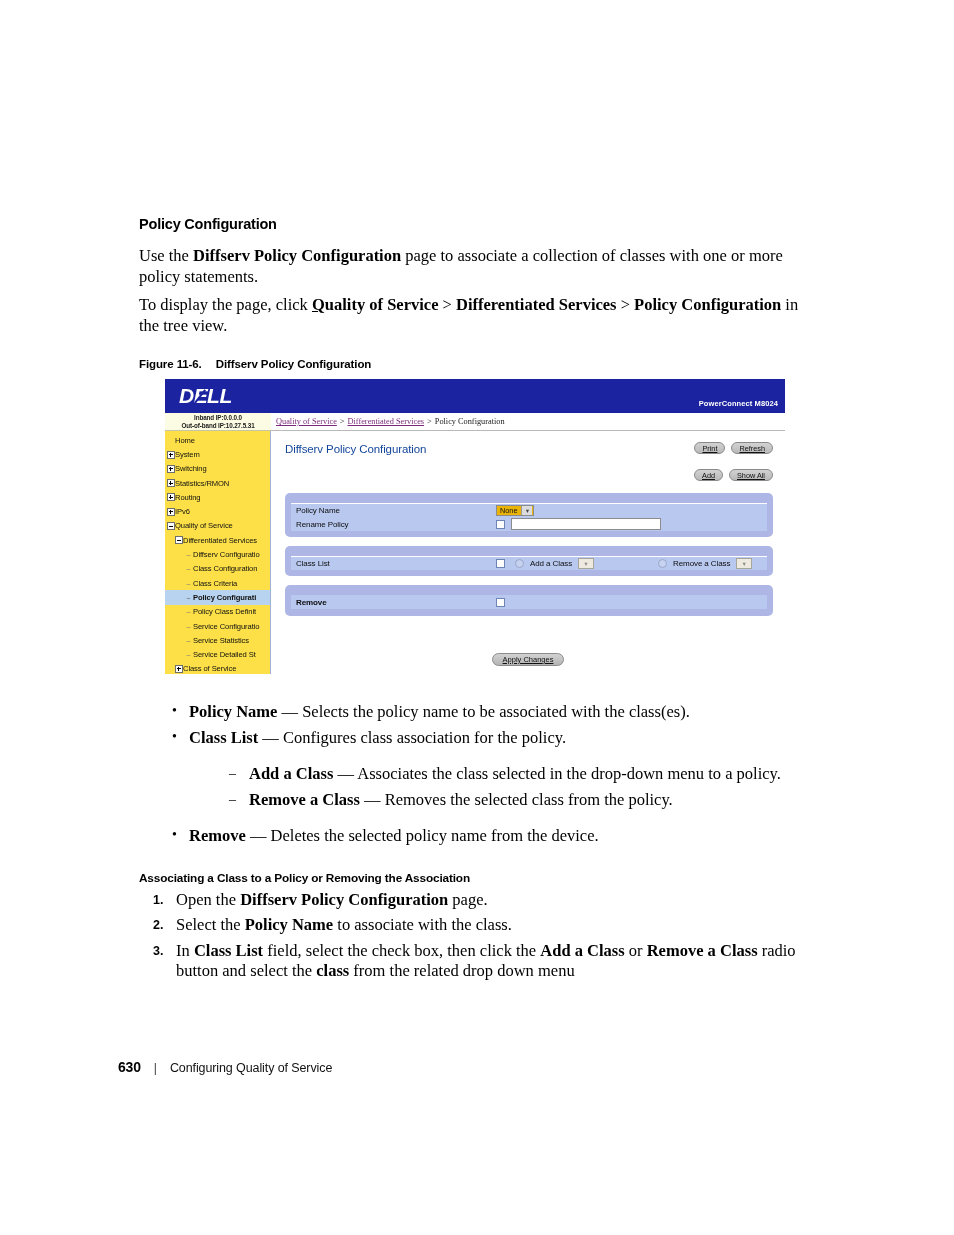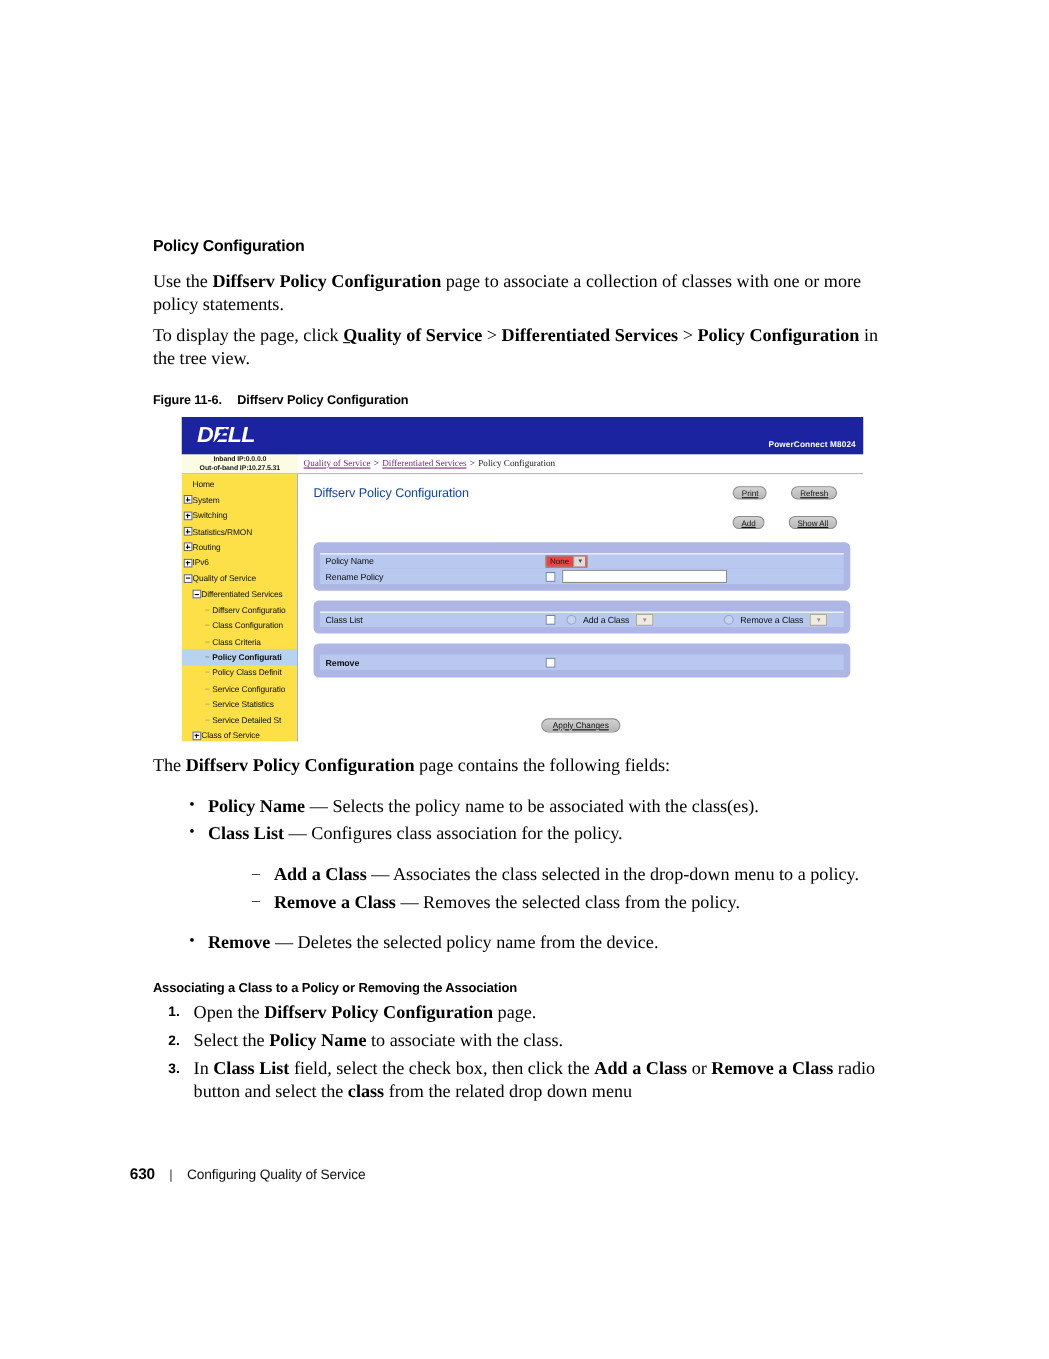--- a/index.html
+++ b/index.html
@@ -256,23 +256,23 @@
     font-size: 11.5px;
     font-weight: normal;
     letter-spacing: -0.1px;
     position: absolute;
     left: 14px;
     top: 12px;
   }
 
   .btn-row {
     position: absolute;
-    right: 24px;
-    display: flex;
-    gap: 22px;
+    right: 12px;
+    display: flex;
+    gap: 6px;
     justify-content: space-between;
   }
   .btn-row.r1 { top: 11px; }
   .btn-row.r2 { top: 38px; }
   .wbtn {
     background: linear-gradient(#d2d2d2, #b9b9b9);
     border: 1px solid #8a8a8a;
     border-radius: 8px;
     height: 12px;
     min-width: 28px;
@@ -318,21 +318,21 @@
     flex: 0 0 205px;
     padding-left: 5px;
     box-sizing: border-box;
     letter-spacing: -0.1px;
   }
   .frow .flabel.bold { font-weight: bold; }
 
   .sel-mini {
     height: 11px;
     min-width: 30px;
-    background: #ef4444;
+    background: #eab308;
     border: 1px solid #8c8c8c;
     font-size: 7.3px;
     display: inline-flex;
     align-items: center;
     padding: 0 1px 0 3px;
     box-sizing: border-box;
     color: #111;
   }
   .sel-mini .arrow {
     width: 10px;
@@ -692,23 +692,20 @@
 
           <div class="apply-wrap">
             <div class="apply-btn">Apply Changes</div>
           </div>
         </div>
       </div>
     </div>
   </div>
 
   <div class="after-fig">
-    <p class="para">
-      <span>The </span><b>Diffserv Policy Configuration</b><span> page contains the following fields:</span>
-    </p>
 
     <ul class="blist">
       <li>
         <b>Policy Name</b><span> — Selects the policy name to be associated with the class(es).</span>
       </li>
       <li>
         <b>Class List</b><span> — Configures class association for the policy.</span>
         <ul class="dlist">
           <li>
             <b>Add a Class</b><span> — Associates the class selected in the drop-down menu to a policy.</span>

